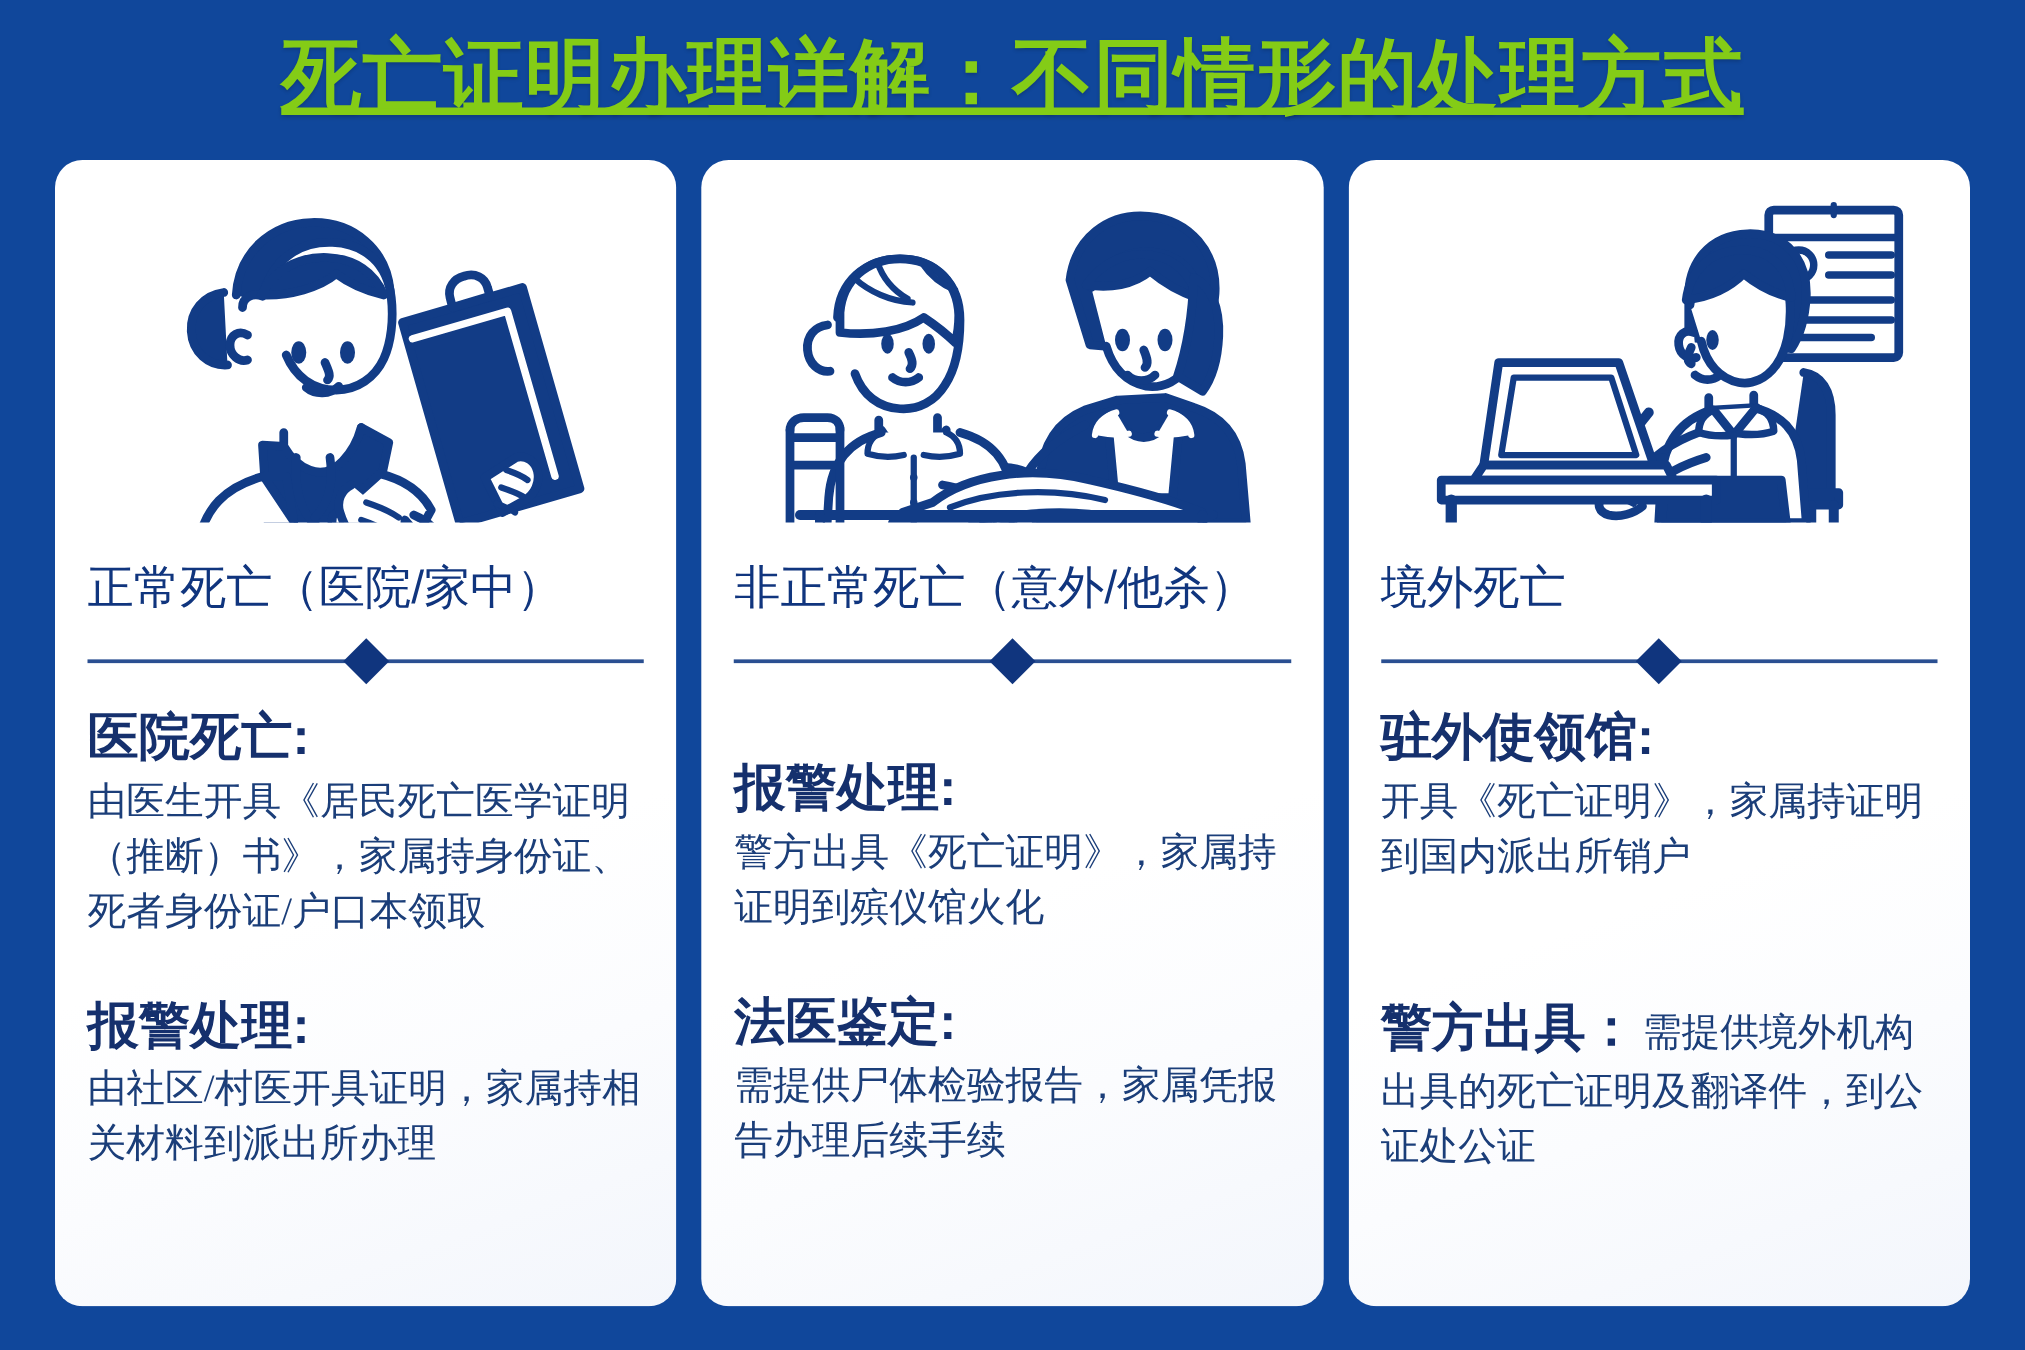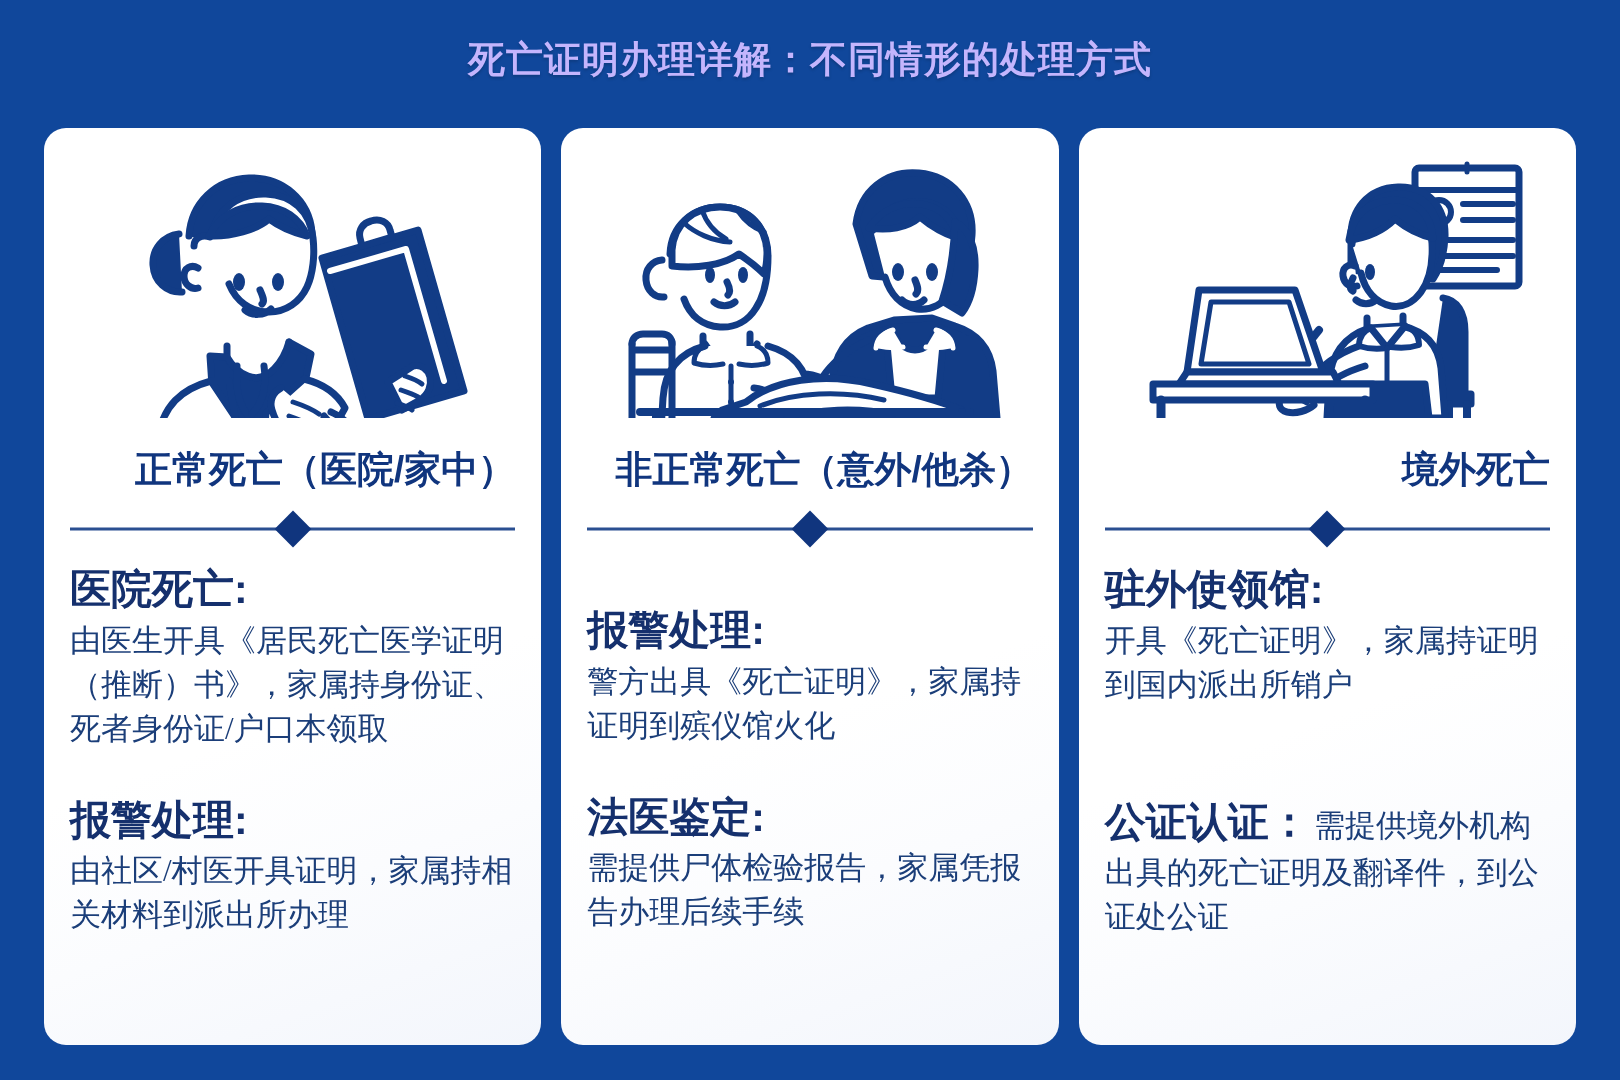--- a/index.html
+++ b/index.html
@@ -15,26 +15,27 @@
   
   .title-bar {
     position:absolute;
     top:0; left:0; right:0;
     height:120px;
     display:flex;
     align-items:center;
     justify-content:center;
   }
   .title {
-    color:#c4b5fd;
-    font-size:37px;
+    color:#84cc16;
+    font-size:64px;
     font-weight:bold;
     letter-spacing:1px;
     white-space:nowrap;
     text-shadow:0 2px 3px rgba(0,0,0,0.18);
+    text-decoration:underline;
   }
   
   .cards {
     position:absolute;
     top:128px;
     left:44px;
     width:1532px;
     height:917px;
     display:flex;
     gap:20px;
@@ -55,24 +56,24 @@
     height:272px;
     flex:0 0 272px;
     display:flex;
     align-items:flex-end;
     justify-content:center;
     position:relative;
   }
   .illo svg { display:block; }
   
   .card-title {
-    text-align:right;
+    text-align:left;
     color:#10357e;
     font-size:37px;
-    font-weight:bold;
+    font-weight:normal;
     line-height:1.2;
     padding:30px 0 0 0;
     white-space:nowrap;
   }
   
   .divider {
     position:relative;
     height:34px;
     margin:20px 0 6px 0;
     display:flex;
@@ -370,19 +371,19 @@
       <span class="line"></span>
       <span class="dia"></span>
     </div>
 
     <div class="body center-high">
       <div class="block">
         <span class="lbl">驻外使领馆:</span>
         <span class="txt">开具《死亡证明》，家属持证明到国内派出所销户</span>
       </div>
       <div class="block inline">
-        <span class="lbl">公证认证：</span>
+        <span class="lbl">警方出具：</span>
         <span class="txt">需提供境外机构出具的死亡证明及翻译件，到公证处公证</span>
       </div>
     </div>
   </div>
 
 </div>
 
 </body></html>

